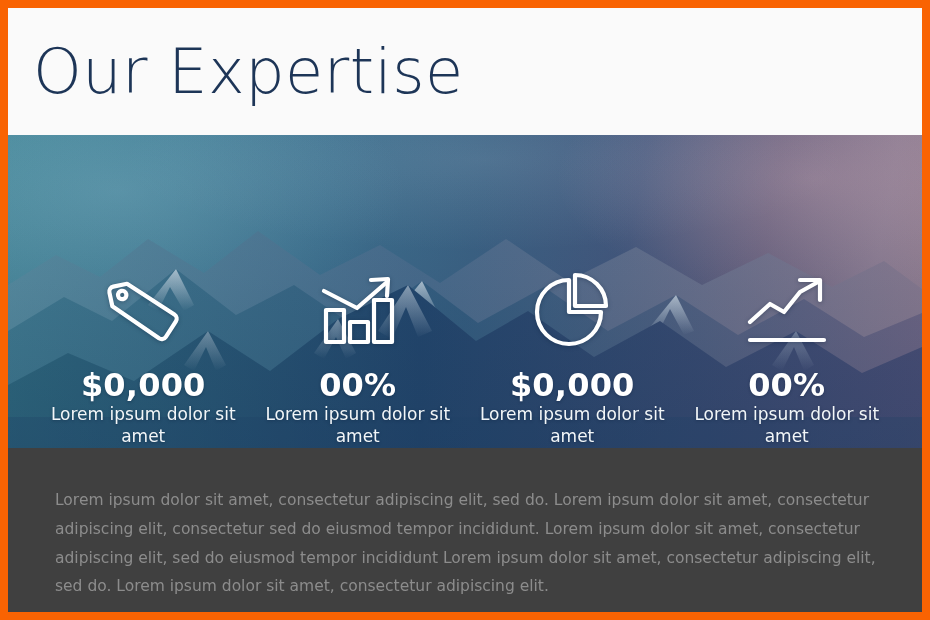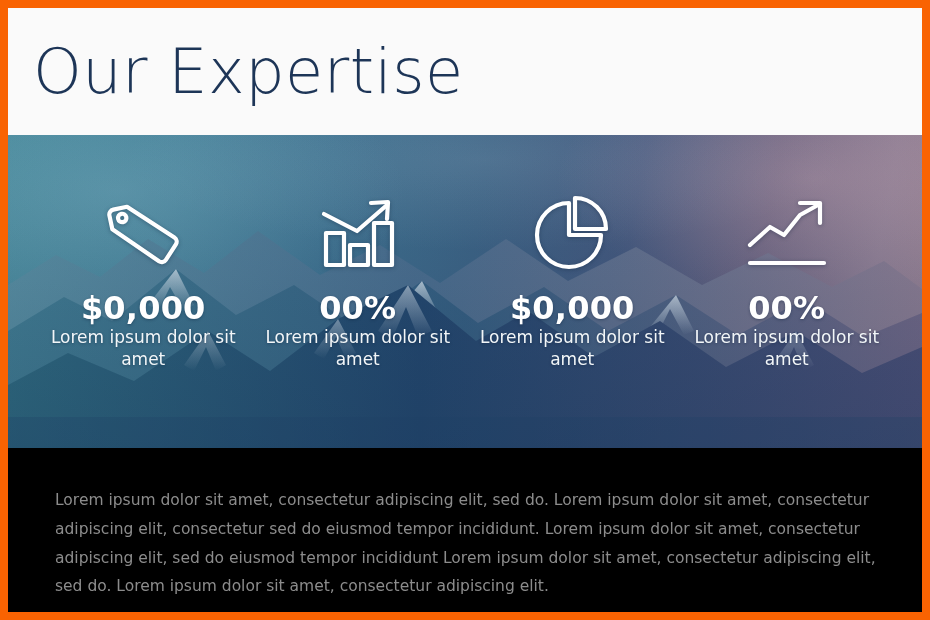--- a/index.html
+++ b/index.html
@@ -95,21 +95,21 @@
       rgba(20,45,75,.04) 0%,
       rgba(20,45,75,.10) 45%,
       rgba(20,45,75,.22) 100%);
   }
 
   
   .stats {
     position: absolute;
     inset: 0;
     display: flex;
-    align-items: flex-start;
+    align-items: flex-end;
     justify-content: space-between;
     padding: 55px 28px 0 28px;
     box-sizing: border-box;
   }
   .stat {
     flex: 1 1 0;
     display: flex;
     flex-direction: column;
     align-items: center;
     text-align: center;
@@ -144,21 +144,21 @@
     text-shadow: 0 1px 3px rgba(10,30,55,.38);
   }
 
   
   .body-section {
     position: absolute;
     left: 0;
     top: 440px;
     width: 914px;
     height: 164px;
-    background: #000000;
+    background: #404040;
   }
   .body-copy {
     margin: 0;
     padding: 38px 45px 0 47px;
     font-family: "DejaVu Sans", sans-serif;
     font-size: 15.5px;
     line-height: 1.86;
     color: #8c8c8c;
     text-align: left;
   }

